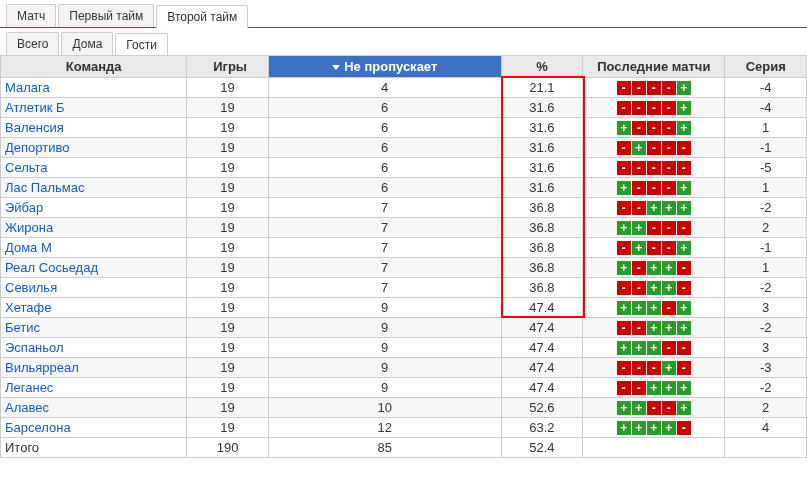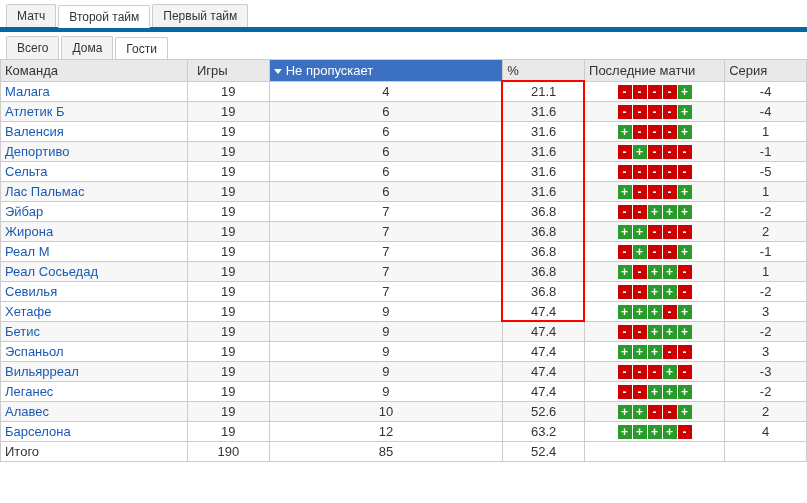--- a/index.html
+++ b/index.html
@@ -1,43 +1,43 @@
 <!DOCTYPE html>
 <html><head>
 <meta charset="utf-8">
 <style>
 * { box-sizing: border-box; margin: 0; padding: 0; }
 body { font-family: Arial, Helvetica, sans-serif; font-size: 13px; color: #333; background: #fff; width: 807px; }
-.tabs-row { display: flex; gap: 2px; padding: 4px 6px 0 6px; border-bottom: 5px solid #0369a1; }
+.tabs-row { display: flex; gap: 2px; padding: 4px 6px 0 6px; border-bottom: 1px solid #0369a1; }
 .tab { padding: 4px 10px; border: 1px solid #ccc; background: #f3f3f3; border-bottom: none; cursor: pointer; border-radius: 2px 2px 0 0; font-size: 12px; }
 .tab.active { background: #fff; position: relative; top: 1px; }
 table { width: 100%; border-collapse: collapse; }
 th, td { border: 1px solid #ccc; padding: 2px 4px; white-space: nowrap; }
-th { background: #e9e9e9; font-weight: normal; text-align: left; height: 22px; }
+th { background: #e9e9e9; font-weight: bold; text-align: center; height: 22px; }
 th.sorted { background: #3b70c3; color: #fff; }
 th .sort-arrow { display: inline-block; width: 0; height: 0; border-left: 4px solid transparent; border-right: 4px solid transparent; border-top: 5px solid #fff; margin-right: 4px; vertical-align: middle; }
 td { height: 20px; }
 td.team { color: #1a5ab5; cursor: pointer; }
 td.center { text-align: center; }
 tr.even td:not(.team) { background: #f7f7f7; }
 tr.even td.team { background: #f7f7f7; }
 .boxes { display: inline-flex; gap: 1px; justify-content: center; }
 .box { width: 14px; height: 14px; display: inline-flex; align-items: center; justify-content: center; font-size: 12px; font-weight: bold; color: #fff; line-height: 1; }
 .box.minus { background: #c00; }
 .box.plus { background: #2a9a2a; }
 .hl-box { position: absolute; border: 2px solid red; pointer-events: none; }
 .table-wrap { position: relative; }
 </style>
 </head>
 <body>
 
 <div class="tabs-row" id="tabs-top">
     <div class="tab">Матч</div>
+    <div class="tab">Первый тайм</div>
     <div class="tab active">Второй тайм</div>
-    <div class="tab">Первый тайм</div>
   </div>
 <div class="tabs-row" id="tabs-sub" style="border-bottom:none;text-align:center;">
     <div class="tab">Всего</div>
     <div class="tab">Дома</div>
     <div class="tab active">Гости</div>
   </div>
 
 <div class="table-wrap">
 <table>
 <thead>
@@ -157,21 +157,21 @@
           <td class="center"><span class="boxes">
               <span class="box plus">+</span>
               <span class="box plus">+</span>
               <span class="box minus">-</span>
               <span class="box minus">-</span>
               <span class="box minus">-</span>
             </span></td>
           <td class="center">2</td>
         </tr>
         <tr>
-          <td class="team">Реал М</td>
+          <td class="team">Дома М</td>
           <td class="center">19</td>
           <td class="center">7</td>
           <td class="center">36.8</td>
           <td class="center"><span class="boxes">
               <span class="box minus">-</span>
               <span class="box plus">+</span>
               <span class="box minus">-</span>
               <span class="box minus">-</span>
               <span class="box plus">+</span>
             </span></td>

